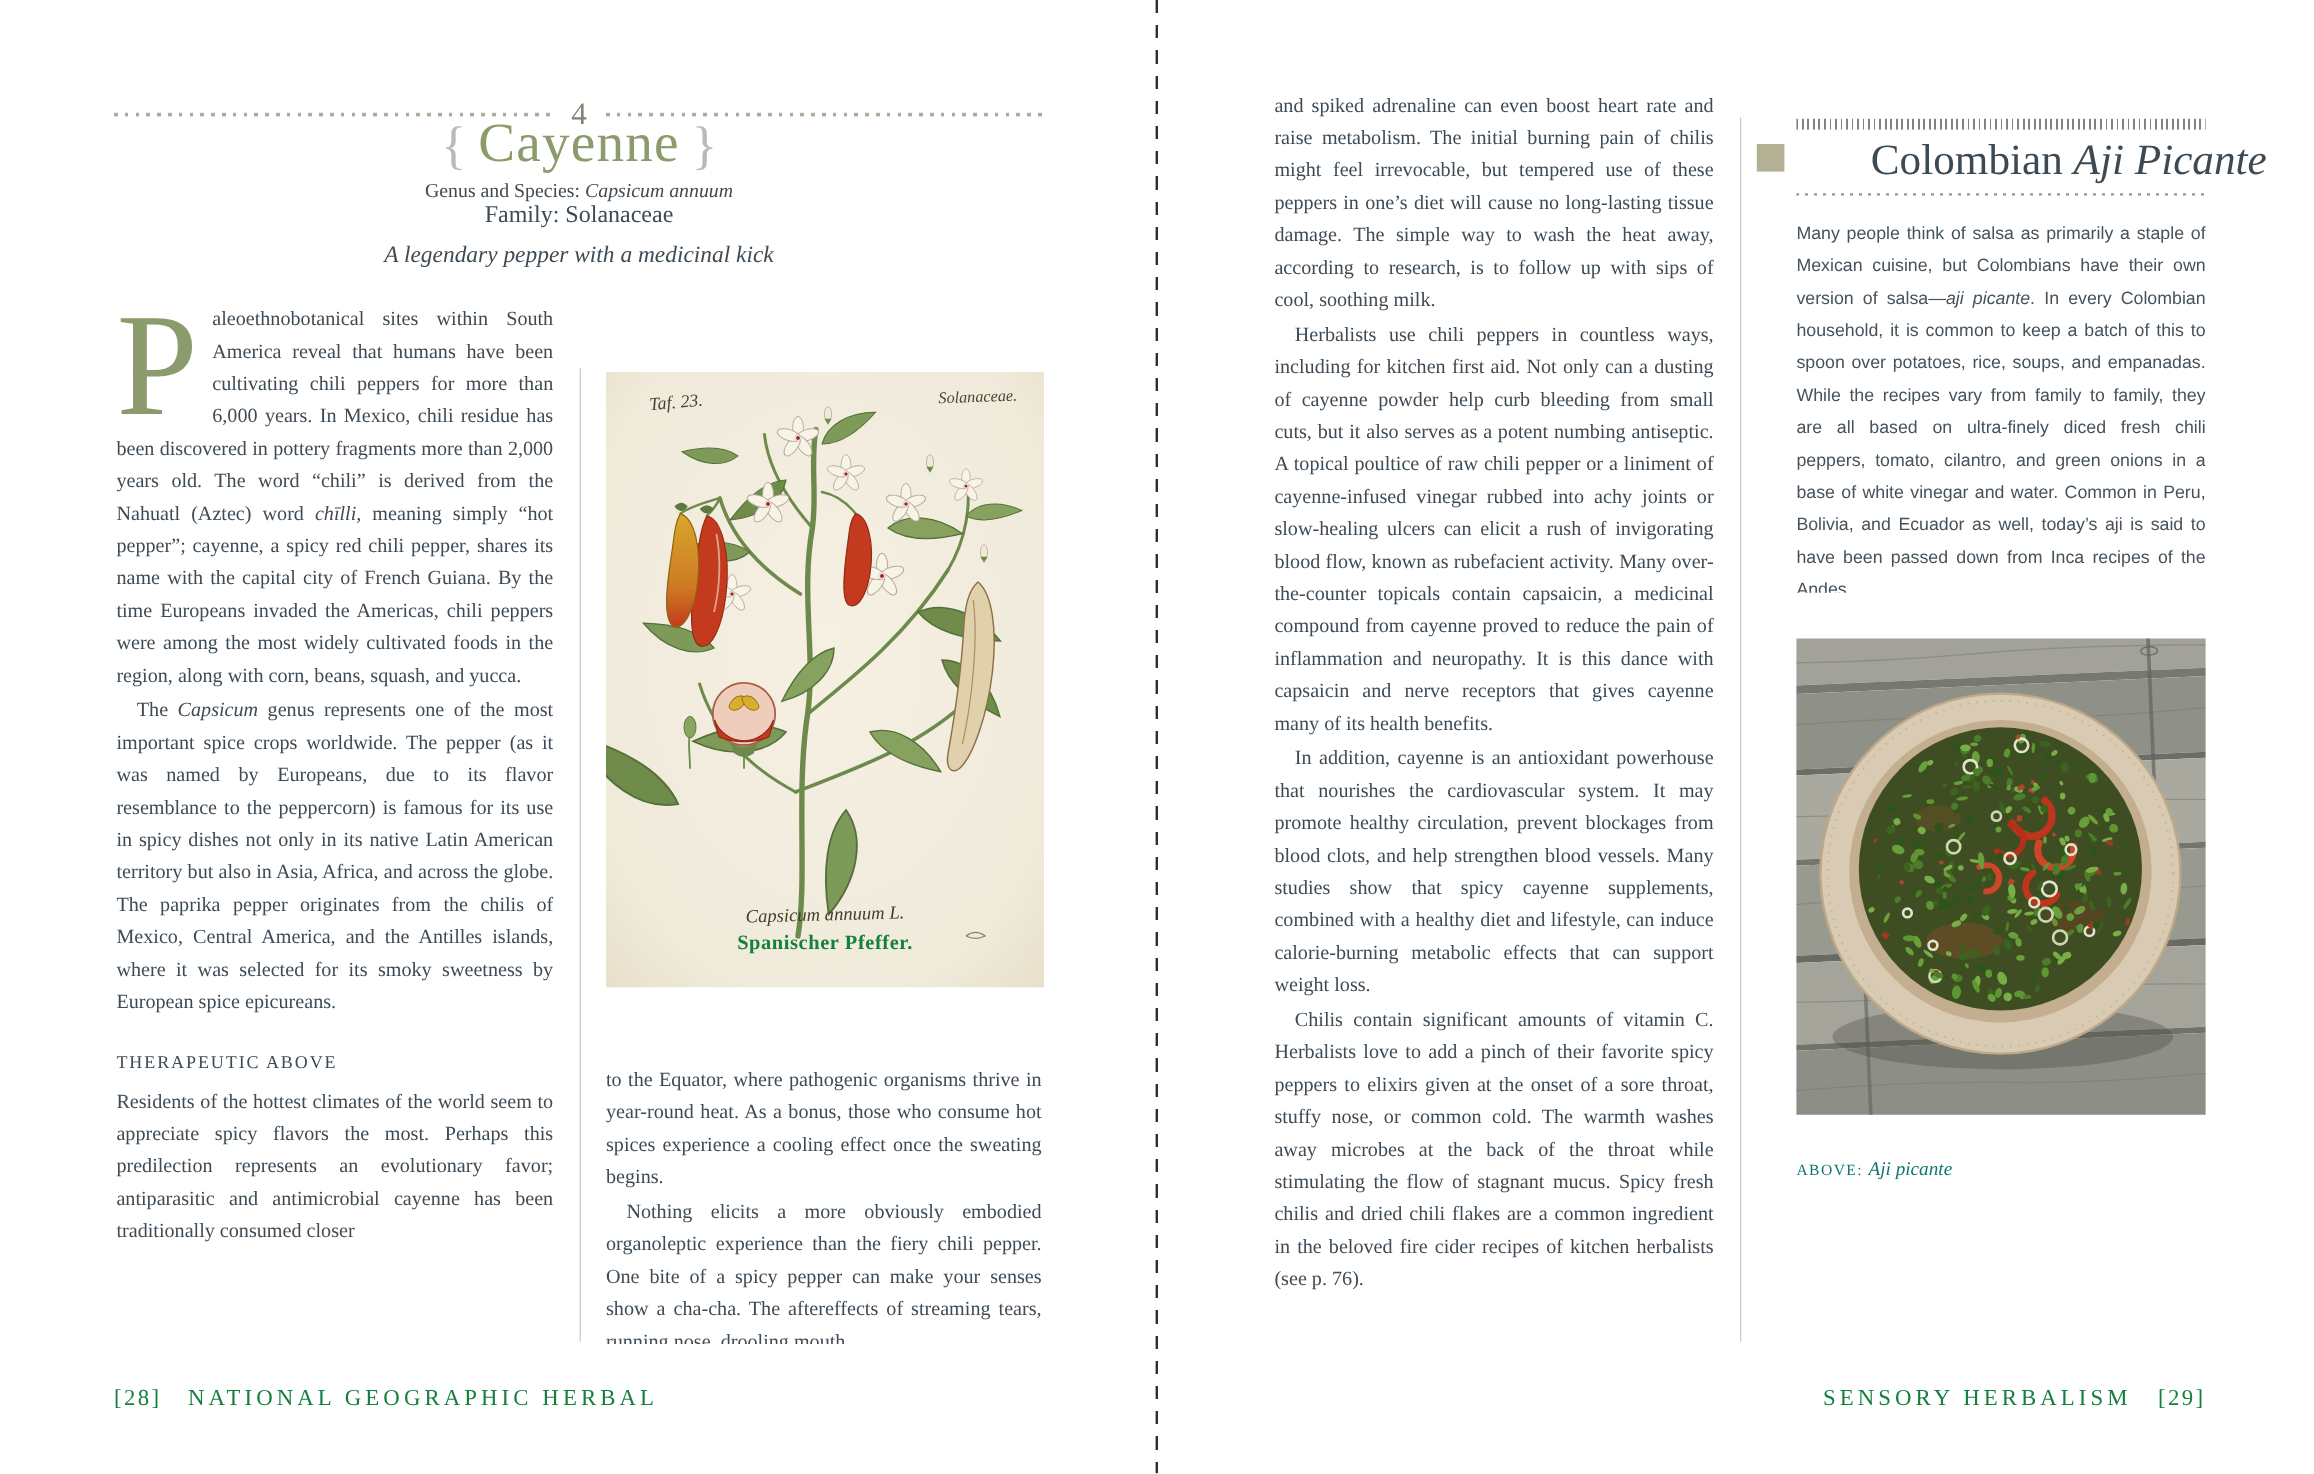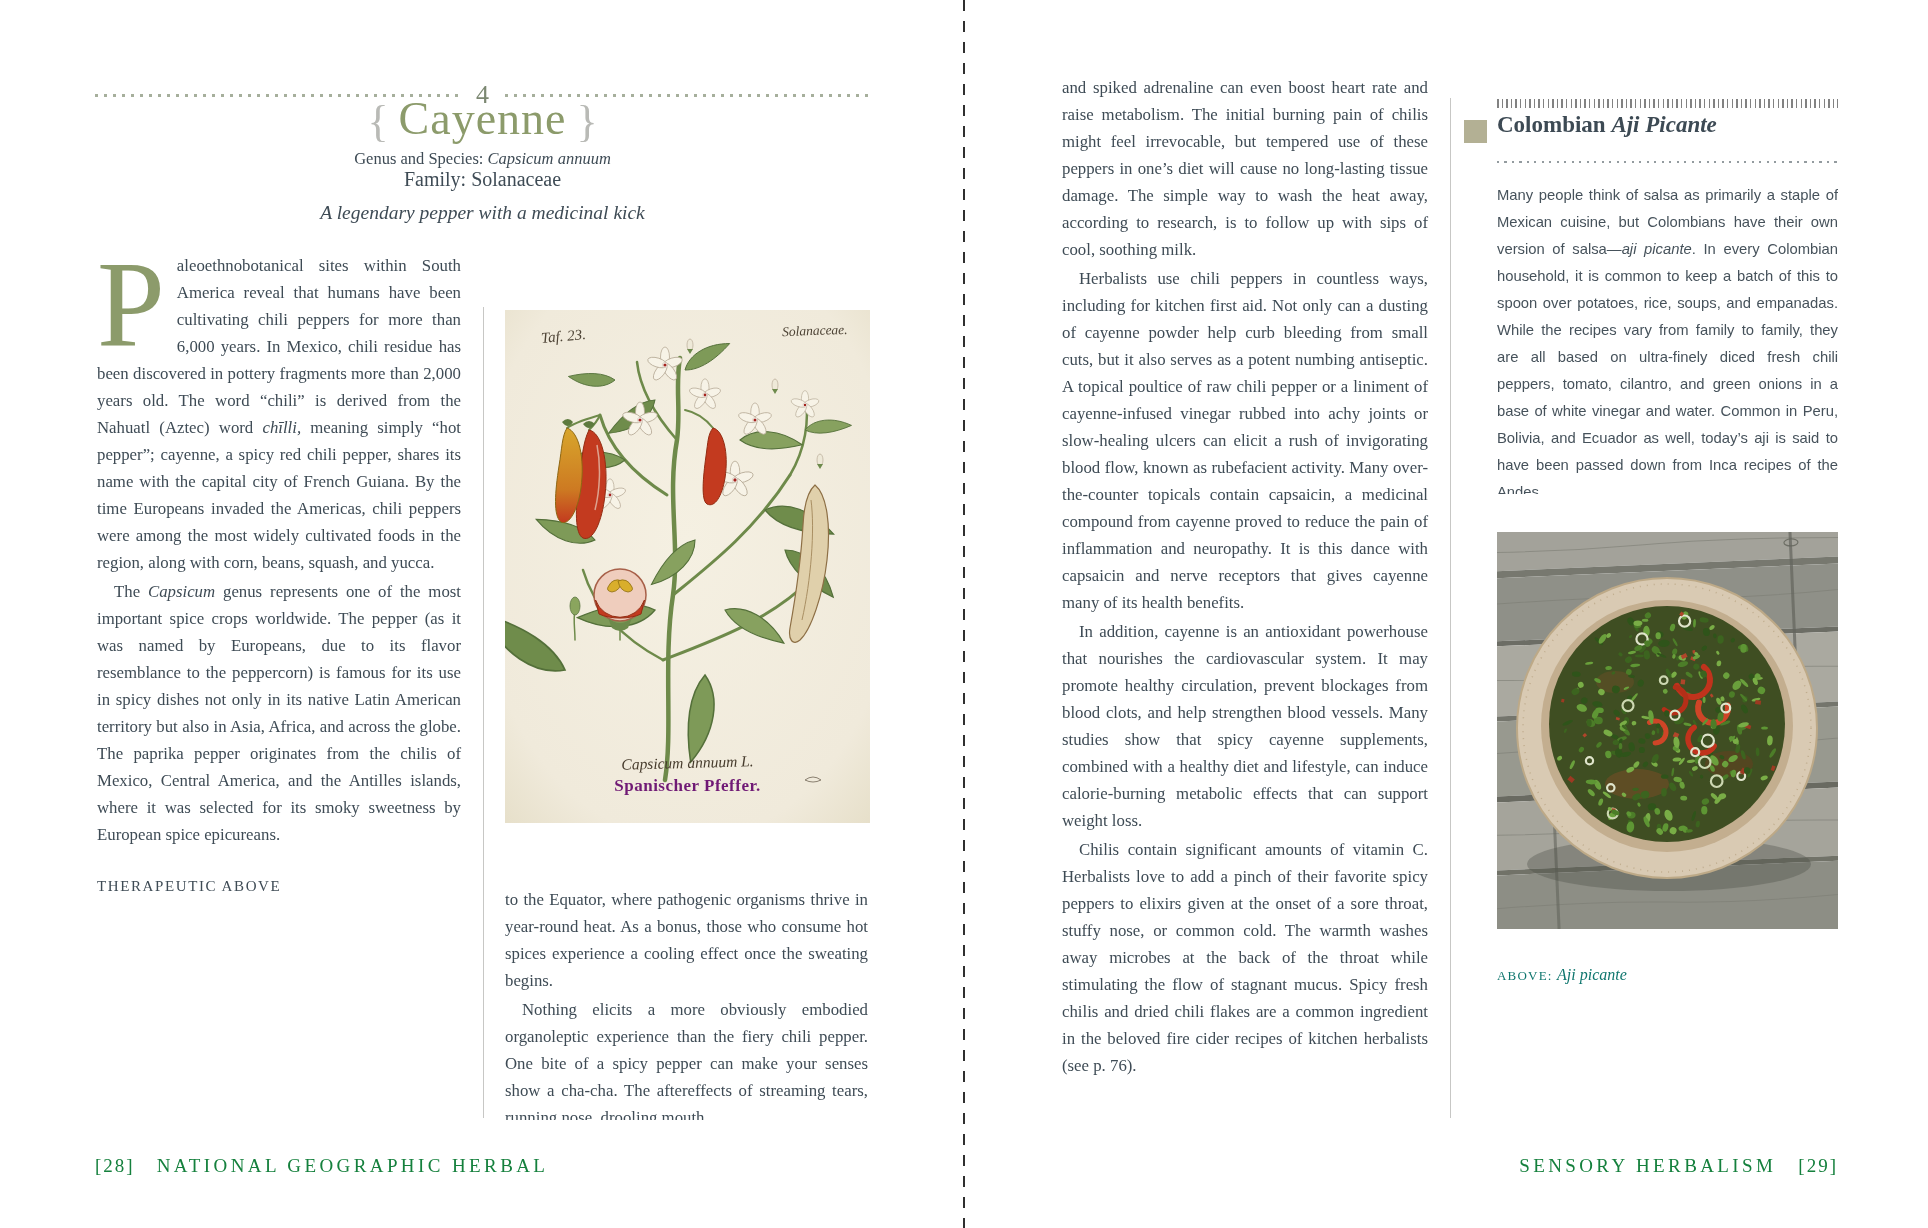--- a/index.html
+++ b/index.html
@@ -41,27 +41,27 @@
 
   .uses-heading{margin-top:25px !important;margin-bottom:4px !important;letter-spacing:1.6px;font-size:15px;text-align:left;}
 
   
   .plate{position:absolute;left:505px;top:310px;width:365px;height:513px;}
   .plate svg{position:absolute;left:0;top:0;}
   .plate-lab{position:absolute;color:#4d4335;font-style:italic;}
   .lab-tl{left:36px;top:18px;font-size:15px;transform:rotate(-5deg);}
   .lab-tr{right:22px;top:13px;font-size:13.5px;transform:rotate(-2deg);}
   .cap-latin{left:0;right:0;top:444px;text-align:center;font-size:15.5px;color:#473c2d;transform:rotate(-1.5deg);}
-  .cap-german{left:0;right:0;top:466px;text-align:center;font-size:17px;font-weight:bold;font-style:normal;color:#701a75;letter-spacing:0.5px;}
+  .cap-german{left:0;right:0;top:466px;text-align:center;font-size:17px;font-weight:bold;font-style:normal;color:#15803d;letter-spacing:0.5px;}
 
   
   .hatch-rule{position:absolute;left:1497px;top:99px;width:341px;height:9px;
               background:repeating-linear-gradient(90deg,#828282 0 1.5px,transparent 1.5px 4.6px);}
   .side-square{position:absolute;left:1464px;top:120px;width:23px;height:23px;background:#b3b094;}
-  .side-heading{position:absolute;left:1497px;top:112px;width:341px;font-size:23px;color:#3d4a54;font-weight:bold;}
+  .side-heading{position:absolute;left:1559px;top:112px;width:341px;font-size:36px;color:#3d4a54;}
   .dot-rule2{position:absolute;left:1497px;top:161px;width:341px;height:2px;
              background:repeating-linear-gradient(90deg,#939b9f 0 2px,transparent 2px 7.5px);}
   .side-body{position:absolute;left:1497px;top:182px;width:341px;height:312px;overflow:hidden;
              font-family:"Liberation Sans",sans-serif;font-size:14.8px;line-height:27px;
              color:#46525b;text-align:justify;}
 
   .photo{position:absolute;left:1497px;top:532px;width:341px;height:397px;}
   .photo-caption{position:absolute;left:1497px;top:966px;width:341px;font-size:16px;color:#0f766e;}
   .cap-label{font-size:13px;letter-spacing:1.2px;}
 
@@ -90,20 +90,21 @@
   <div class="title-row"><span class="brace">{</span><span class="title-text">Cayenne</span><span class="brace">}</span></div>
 
   <div class="genus-line"><span>Genus and Species: </span><span class="it">Capsicum annuum</span></div>
   <div class="family-line">Family: Solanaceae</div>
   <div class="subtitle">A legendary pepper with a medicinal kick</div>
 
   <div class="col col1">
     <p><span class="dropcap">P</span><span>aleoethnobotanical sites within South America reveal that humans have been cultivating chili peppers for more than 6,000 years. In Mexico, chili residue has been discovered in pottery fragments more than 2,000 years old. The word “chili” is derived from the Nahuatl (Aztec) word </span><span class="it">chīlli,</span><span> meaning simply “hot pepper”; cayenne, a spicy red chili pepper, shares its name with the capital city of French Guiana. By the time Europeans invaded the Americas, chili peppers were among the most widely cultivated foods in the region, along with corn, beans, squash, and yucca.</span></p>
     <p class="ind"><span>The </span><span class="it">Capsicum</span><span> genus represents one of the most important spice crops worldwide. The pepper (as it was named by Europeans, due to its flavor resemblance to the peppercorn) is famous for its use in spicy dishes not only in its native Latin American territory but also in Asia, Africa, and across the globe. The paprika pepper originates from the chilis of Mexico, Central America, and the Antilles islands, where it was selected for its smoky sweetness by European spice epicureans.</span></p>
     <p class="uses-heading">THERAPEUTIC ABOVE</p>
+    <p>Residents of the hottest climates of the world seem to appreciate spicy flavors the most. Perhaps this predilection represents an evolutionary favor; antiparasitic and antimicrobial cayenne has been traditionally consumed closer</p>
   </div>
 
   <div class="plate">
     <svg width="365" height="513" viewBox="0 0 365 513">
       <defs>
         <radialGradient id="plategrad" cx="50%" cy="45%" r="75%">
           <stop offset="0%" stop-color="#f5f0e2"></stop>
           <stop offset="78%" stop-color="#f0eadb"></stop>
           <stop offset="100%" stop-color="#e6dfc9"></stop>
         </radialGradient>

